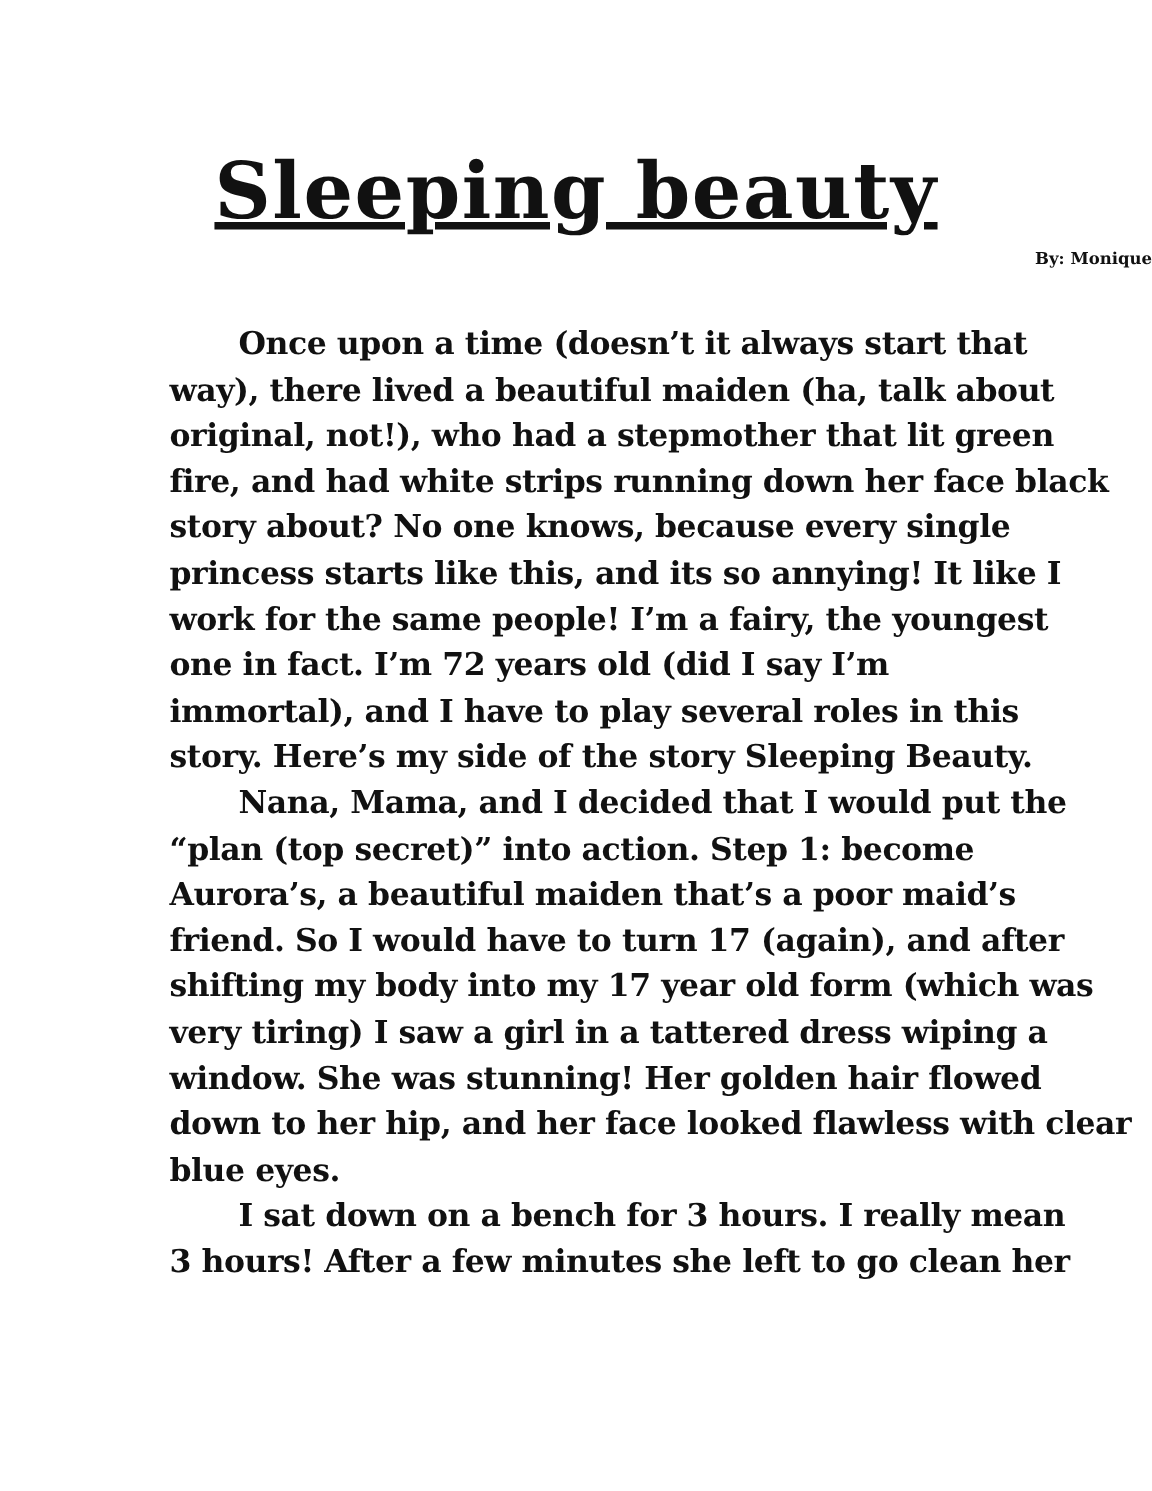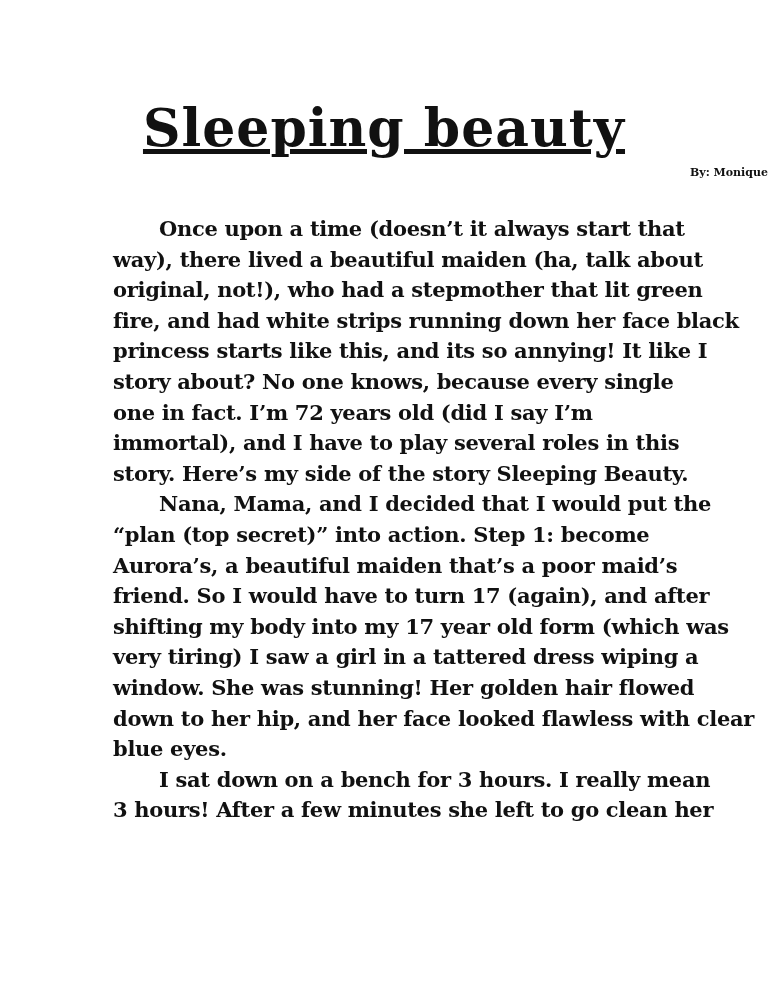--- a/index.html
+++ b/index.html
@@ -75,22 +75,23 @@
 
 <div class="page">
   <div class="title">Sleeping beauty</div>
   <div class="byline">By: Monique</div>
 
   <div class="body-text">
     <span class="line indent">Once upon a time (doesn’t it always start that</span>
     <span class="line">way), there lived a beautiful maiden (ha, talk about</span>
     <span class="line">original, not!), who had a stepmother that lit green</span>
     <span class="line">fire, and had white strips running down her face black</span>
+    <span class="line">story about? No one knows, because every single</span>
     <span class="line">princess starts like this, and its so annying! It like I</span>
-    <span class="line">story about? No one knows, because every single</span>
+    <span class="line">work for the same people! I’m a fairy, the youngest</span>
     <span class="line">one in fact. I’m 72 years old (did I say I’m</span>
     <span class="line">immortal), and I have to play several roles in this</span>
     <span class="line">story. Here’s my side of the story Sleeping Beauty.</span>
     <span class="line indent">Nana, Mama, and I decided that I would put the</span>
     <span class="line">“plan (top secret)” into action. Step 1: become</span>
     <span class="line">Aurora’s, a beautiful maiden that’s a poor maid’s</span>
     <span class="line">friend. So I would have to turn 17 (again), and after</span>
     <span class="line">shifting my body into my 17 year old form (which was</span>
     <span class="line">very tiring) I saw a girl in a tattered dress wiping a</span>
     <span class="line">window. She was stunning! Her golden hair flowed</span>

